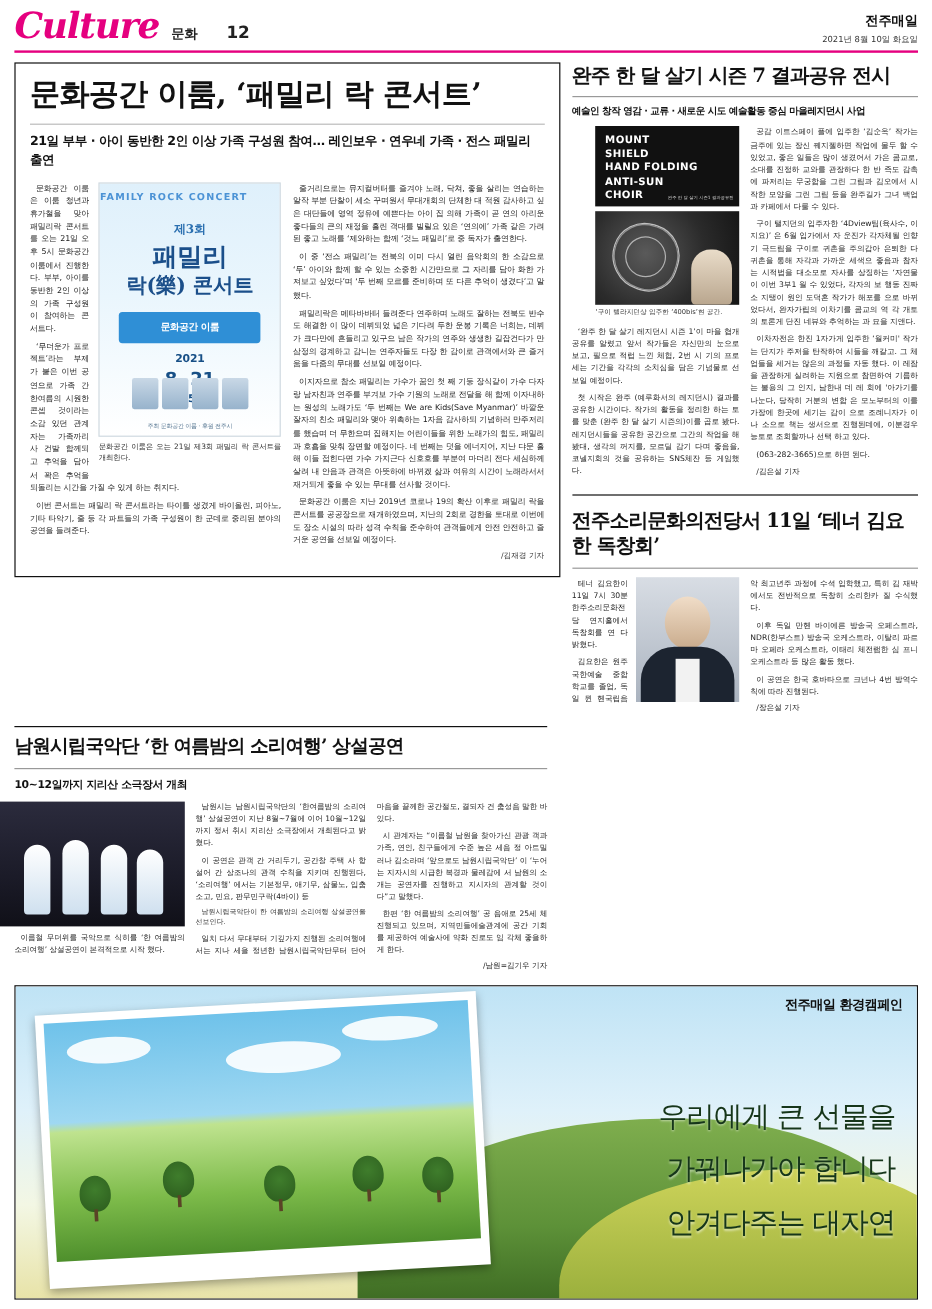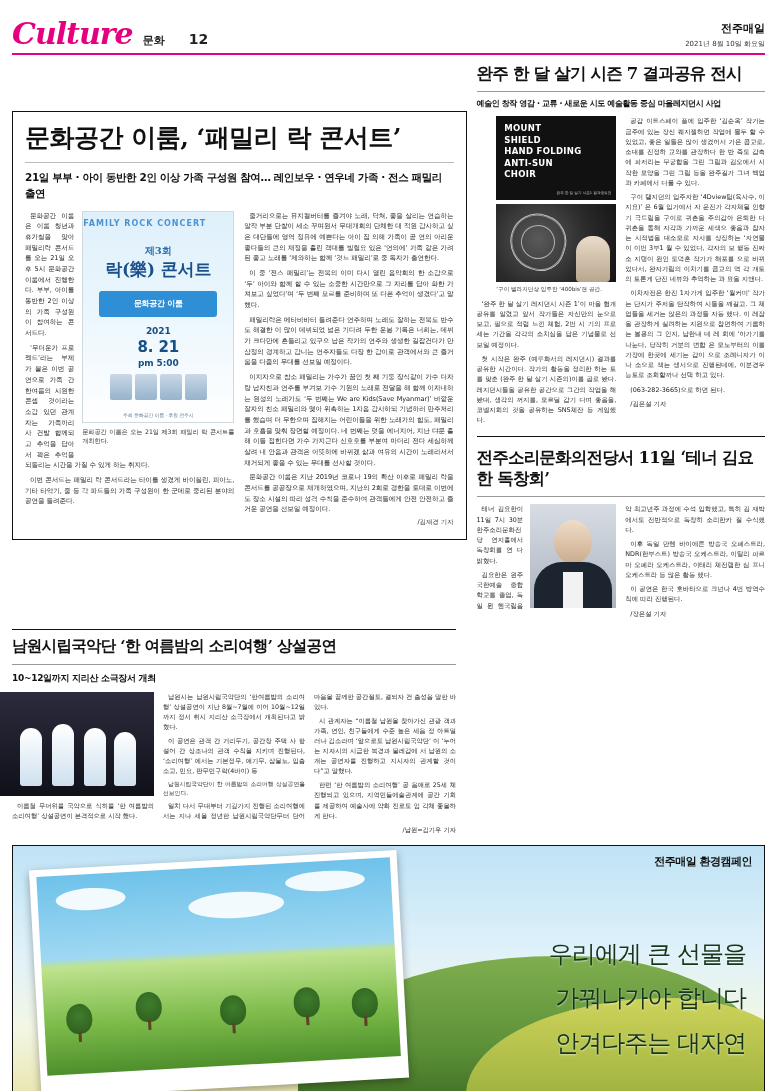--- a/index.html
+++ b/index.html
@@ -3,21 +3,21 @@
 <meta charset="utf-8">
 <style>
   * { box-sizing: border-box; margin: 0; padding: 0; }
   body {
     width: 777px; height: 1091px;
     background: #ffffff;
     font-family: "DejaVu Sans", "Liberation Sans", sans-serif;
     overflow: hidden;
     position: relative;
   }
-  .page { position: relative; width: 777px; height: 1091px; padding: 11px 12px; }
+  .page { position: relative; width: 777px; height: 1091px; padding: 0 12px; }
 
   
   .masthead {
     display: flex; align-items: flex-end; justify-content: space-between;
     padding: 8px 0 2px 0;
   }
   .mast-left { display: flex; align-items: baseline; gap: 10px; }
   .culture-word {
     font-family: "DejaVu Serif", "Liberation Serif", serif;
     font-style: italic; font-weight: bold;
@@ -27,21 +27,21 @@
   .culture-kr { font-size: 11px; color: #222; font-weight: bold; }
   .page-num { font-size: 14px; color: #222; font-weight: bold; margin-left: 14px; }
   .mast-right { text-align: right; }
   .paper-name { font-size: 11px; font-weight: bold; color: #111; }
   .issue-date { font-size: 7px; color: #333; margin-top: 3px; text-align: right; }
 
   .mast-rule { height: 2px; background: #e5007f; margin-top: 2px; }
 
   
   .grid { display: flex; gap: 10px; margin-top: 8px; }
-  .col-left { width: 468px; margin-top: 48px; }
+  .col-left { width: 468px; }
   .col-right { width: 297px; }
 
   .boxed { border: 1px solid #111; padding: 10px 12px 12px 12px; }
 
   .lead-head {
     font-family: "DejaVu Serif", "Liberation Serif", serif;
     font-size: 25px; font-weight: bold; color: #111;
     letter-spacing: -0.5px; line-height: 1.25;
   }
   .lead-rule { height: 1px; background: #bbb; margin: 9px 0 7px 0; }
@@ -118,21 +118,21 @@
   .rt-rule { height: 1px; background: #999; margin: 7px 0 6px; }
   .rt-sub { font-size: 8px; font-weight: bold; color: #111; letter-spacing: -0.4px; }
   .rt-body {
     margin-top: 7px; column-count: 2; column-gap: 9px;
     font-size: 6.4px; line-height: 1.6; color: #222; text-align: justify;
   }
   .rt-body p { margin-bottom: 4px; text-indent: 5px; }
 
   .art-figs { float: right; width: 120px; margin: 0 0 5px 7px; }
   .fig-poster {
-    width: 120px; height: 84px; background: #111; color: #fff;
+    width: 120px; height: 67px; background: #111; color: #fff;
     padding: 7px 8px; position: relative;
   }
   .fig-poster .lines { font-size: 8.5px; font-weight: bold; line-height: 1.35; letter-spacing: .3px; }
   .fig-poster .tiny { position:absolute; right:5px; bottom:4px; font-size:3.6px; opacity:.75; }
   .fig-photo {
     width: 120px; height: 78px; margin-top: 4px;
     background: radial-gradient(circle at 35% 45%, #5a5a5a 0%, #2b2b2b 55%, #141414 100%);
     position: relative; overflow: hidden;
   }
   .fig-photo .web {
@@ -279,20 +279,21 @@
         <div class="lead-head">문화공간 이룸, ‘패밀리 락 콘서트’</div>
         <div class="lead-rule"></div>
         <div class="lead-sub">21일 부부 · 아이 동반한 2인 이상 가족 구성원 참여… 레인보우 · 연우네 가족 · 전스 패밀리 출연</div>
 
         <div class="body-cols">
           <div class="poster-wrap">
             <div class="poster">
               <div class="poster-top">FAMILY ROCK CONCERT</div>
               <div class="poster-title">
                 <span class="l1">제3회</span>
+                <span class="l2">패밀리</span>
                 <span class="l3">락(樂) 콘서트</span>
               </div>
               <div class="poster-badge">문화공간 이룸</div>
               <div class="poster-date">
                 <span>2021</span>
                 <span class="big">8. 21</span>
                 <span>pm 5:00</span>
               </div>
               <div class="poster-faces">
                 <i></i>

